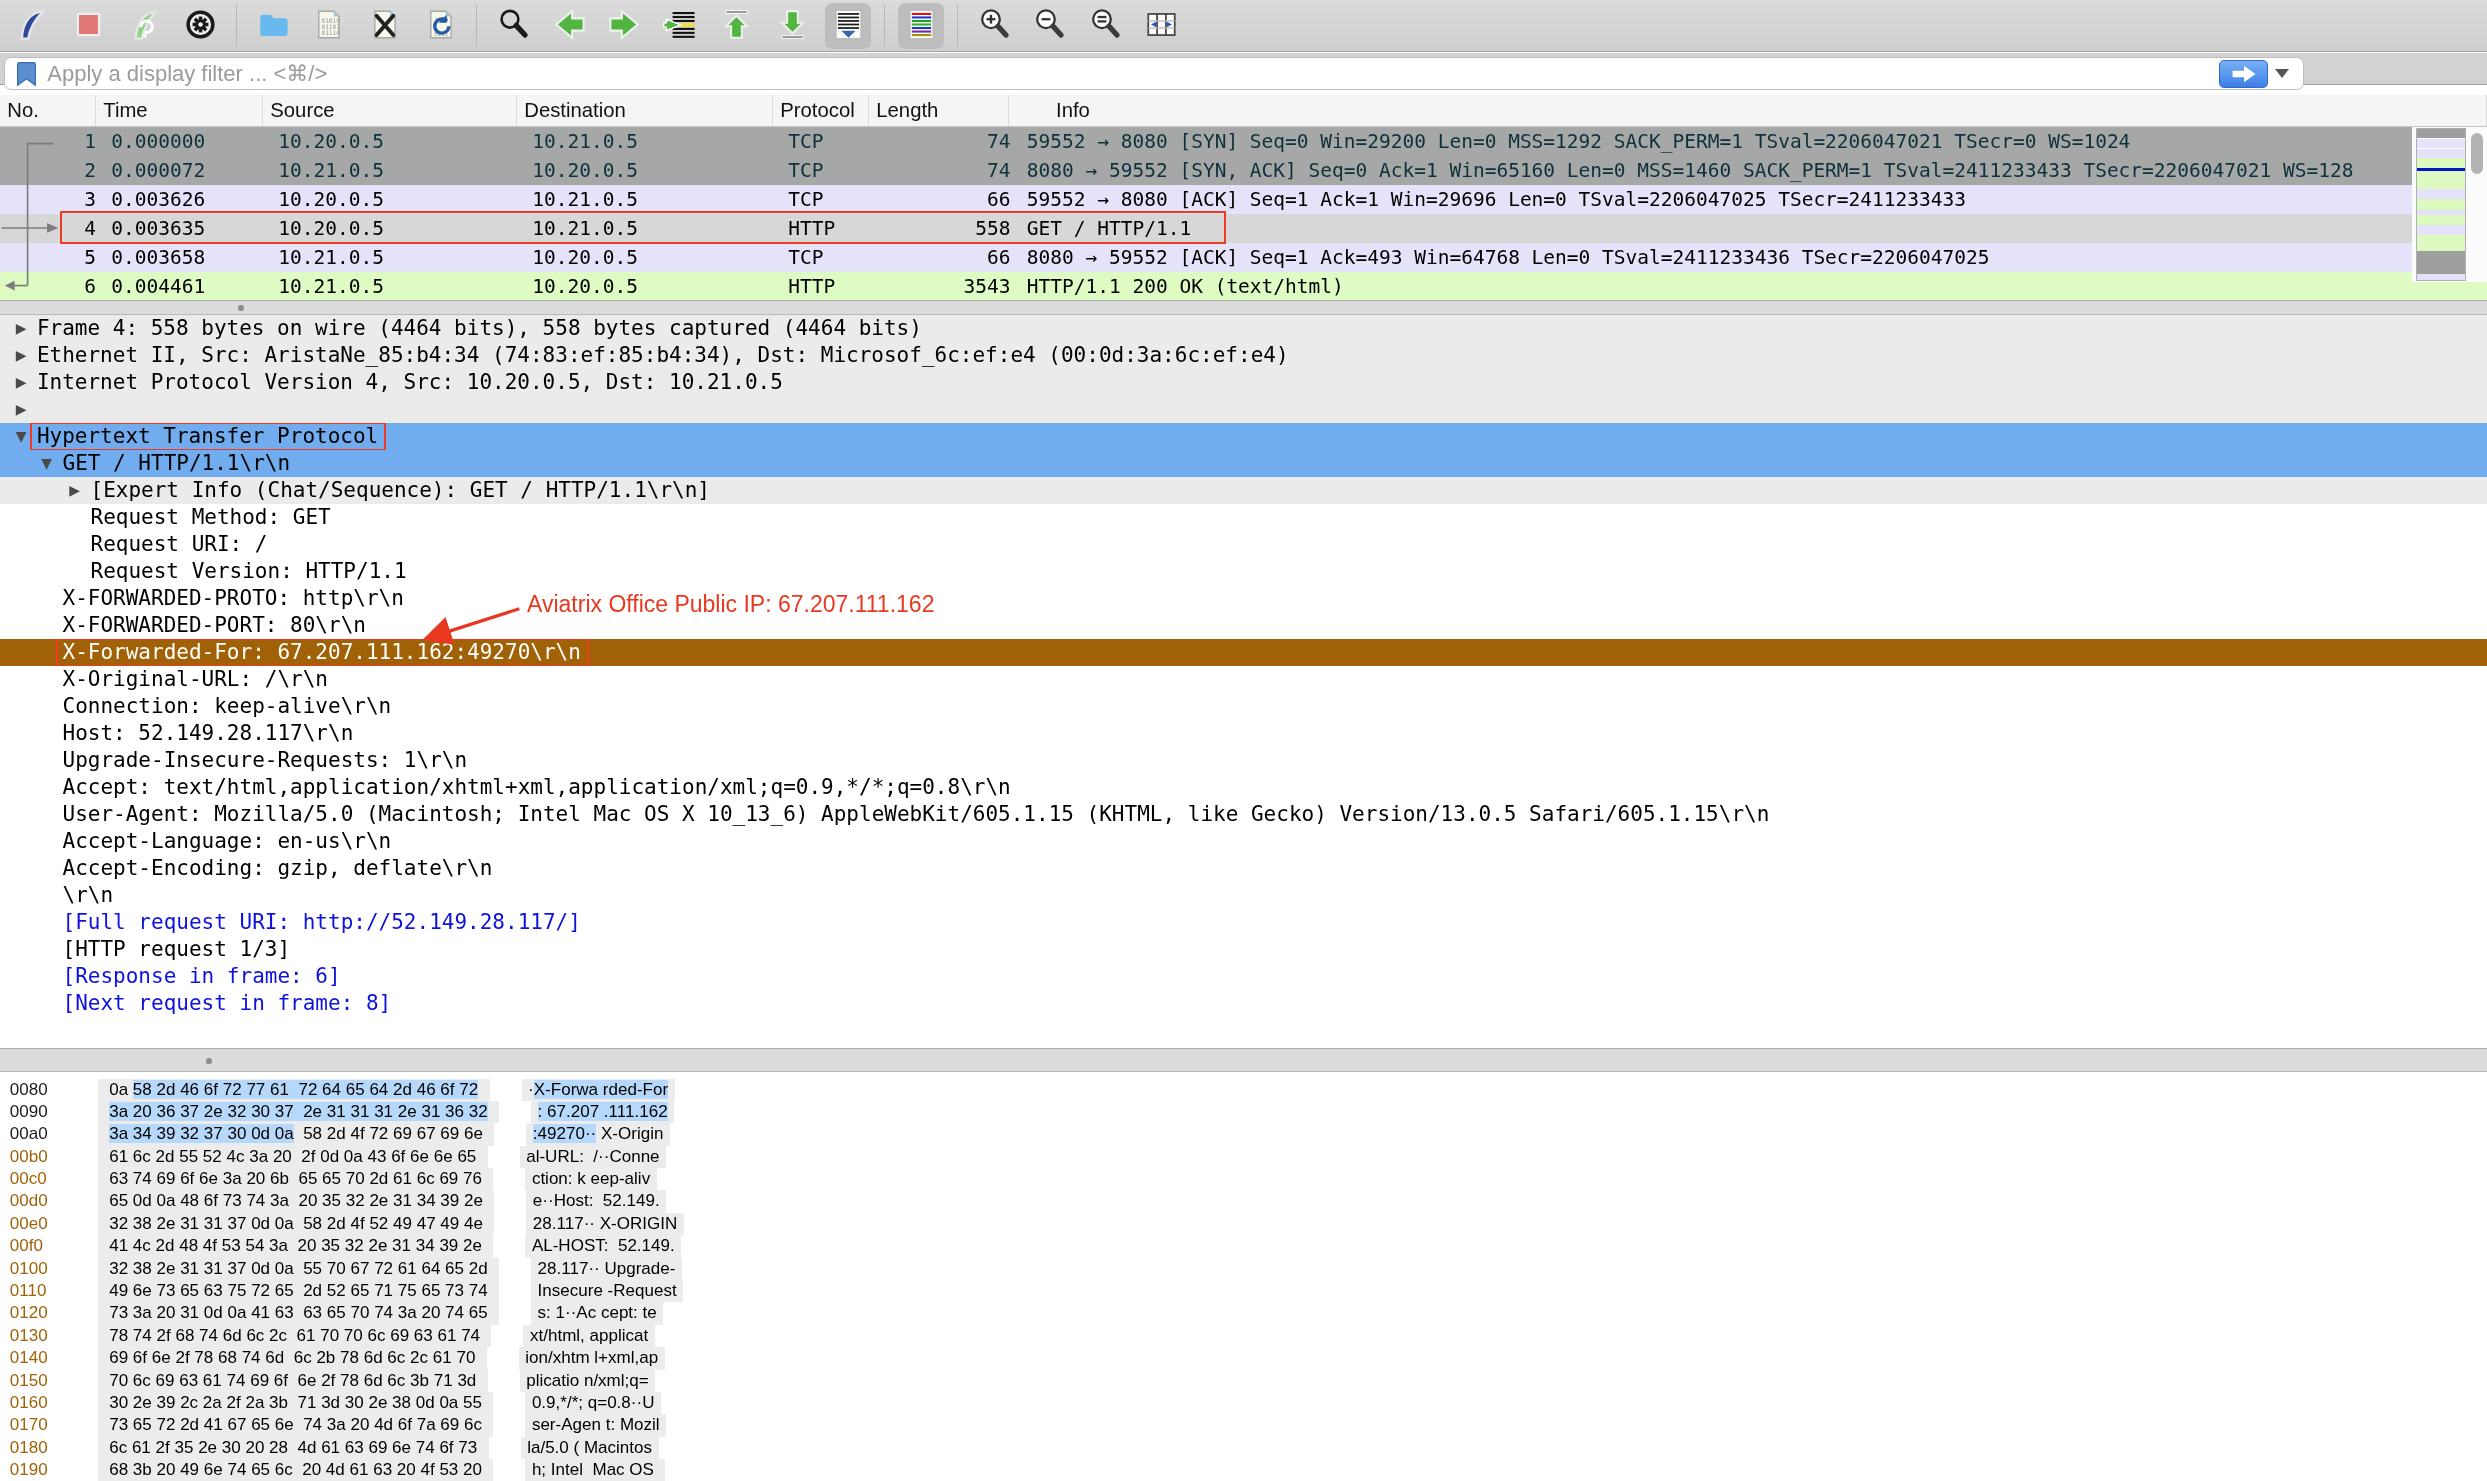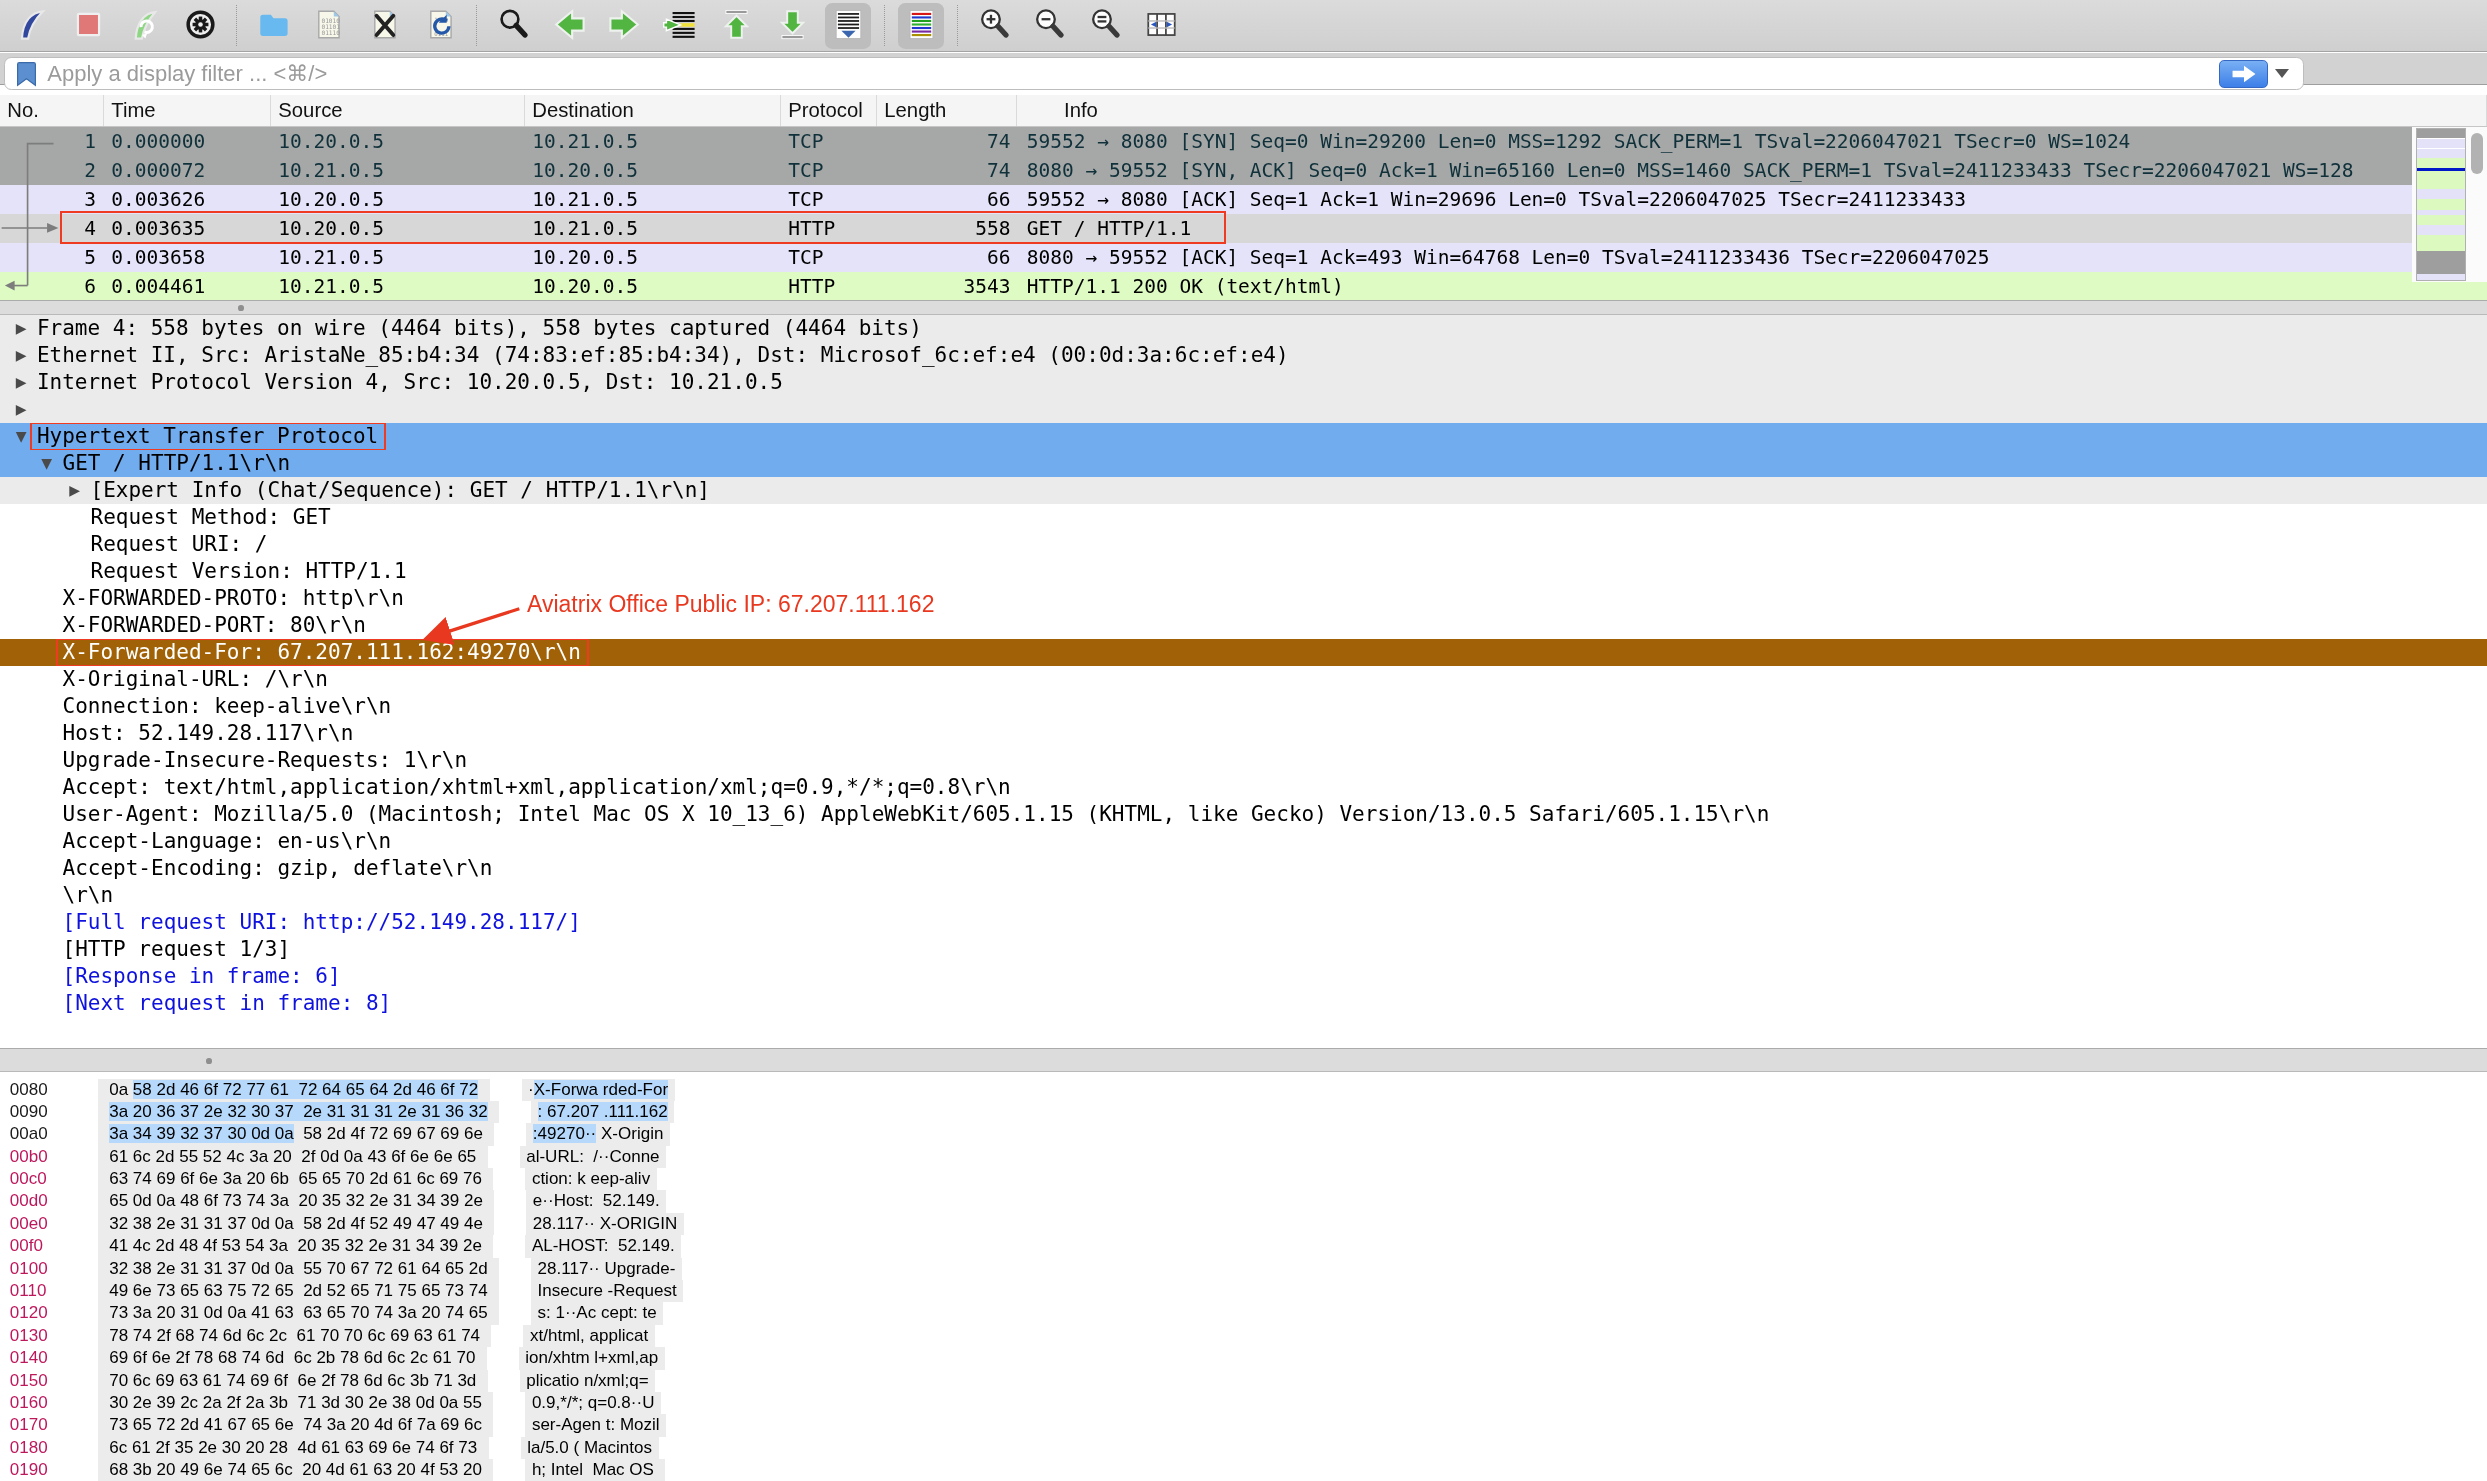--- a/index.html
+++ b/index.html
@@ -77,21 +77,21 @@
     border:2.4px solid #ee3b22;pointer-events:none}
   
   .ann-text{position:absolute;left:527px;top:591px;color:#e8381f;font-size:23px;white-space:nowrap}
   .ann-arrow{position:absolute;left:0;top:0;pointer-events:none}
   
   .redrect{position:absolute;border:2.4px solid #ee3b22;pointer-events:none;box-sizing:border-box}
   
   .hexpane{position:absolute;left:0;top:1072px;width:2487px;height:486px;background:#fff;
     font-family:Liberation Sans, sans-serif;font-size:17px;padding-top:6.5px;box-sizing:border-box}
   .hxrow{height:22.4px;line-height:22.4px;display:flex;white-space:pre}
-  .hxoff{width:57px;padding-left:9.8px;color:#be185d;flex:0 0 auto}
+  .hxoff{width:57px;padding-left:9.8px;color:#a16207;flex:0 0 auto}
   .hxoff.dark{color:#1a1a1a}
   .hxchip{margin-left:31px;background:#ececec;padding:0 11.4px;flex:0 0 auto}
   .aschip{margin-left:32px;background:#ececec;padding:0 6.5px;flex:0 0 auto}
   .hsel{background:#b5d8fb}
 </style>
 </head>
 <body>
 
 <div class="toolbar" id="toolbar">
     <div class="tbtn">
@@ -282,21 +282,21 @@
         </svg>
     </span>
     <span class="fcaret"></span>
   </div>
   <span class="fexpr">Expression…</span>
   <span class="fdotsep"></span>
   <span class="fplus">+</span>
 </div>
 
 <div class="pkheader" id="pkheader">
-    <div class="phc" style="width: 104px;">No.</div>
+    <div class="phc" style="width: 96px;">No.</div>
     <div class="phc" style="width: 167px;">Time</div>
     <div class="phc" style="width: 254px;">Source</div>
     <div class="phc" style="width: 256px;">Destination</div>
     <div class="phc" style="width: 96px;">Protocol</div>
     <div class="phc" style="width: 140px;">Length</div>
     <div class="phc" style="flex: 1 1 auto; padding-left: 47px;">Info</div>
   </div>
 
 <div class="pklist" id="pklist">
     <div class="pkrow c-gray">

